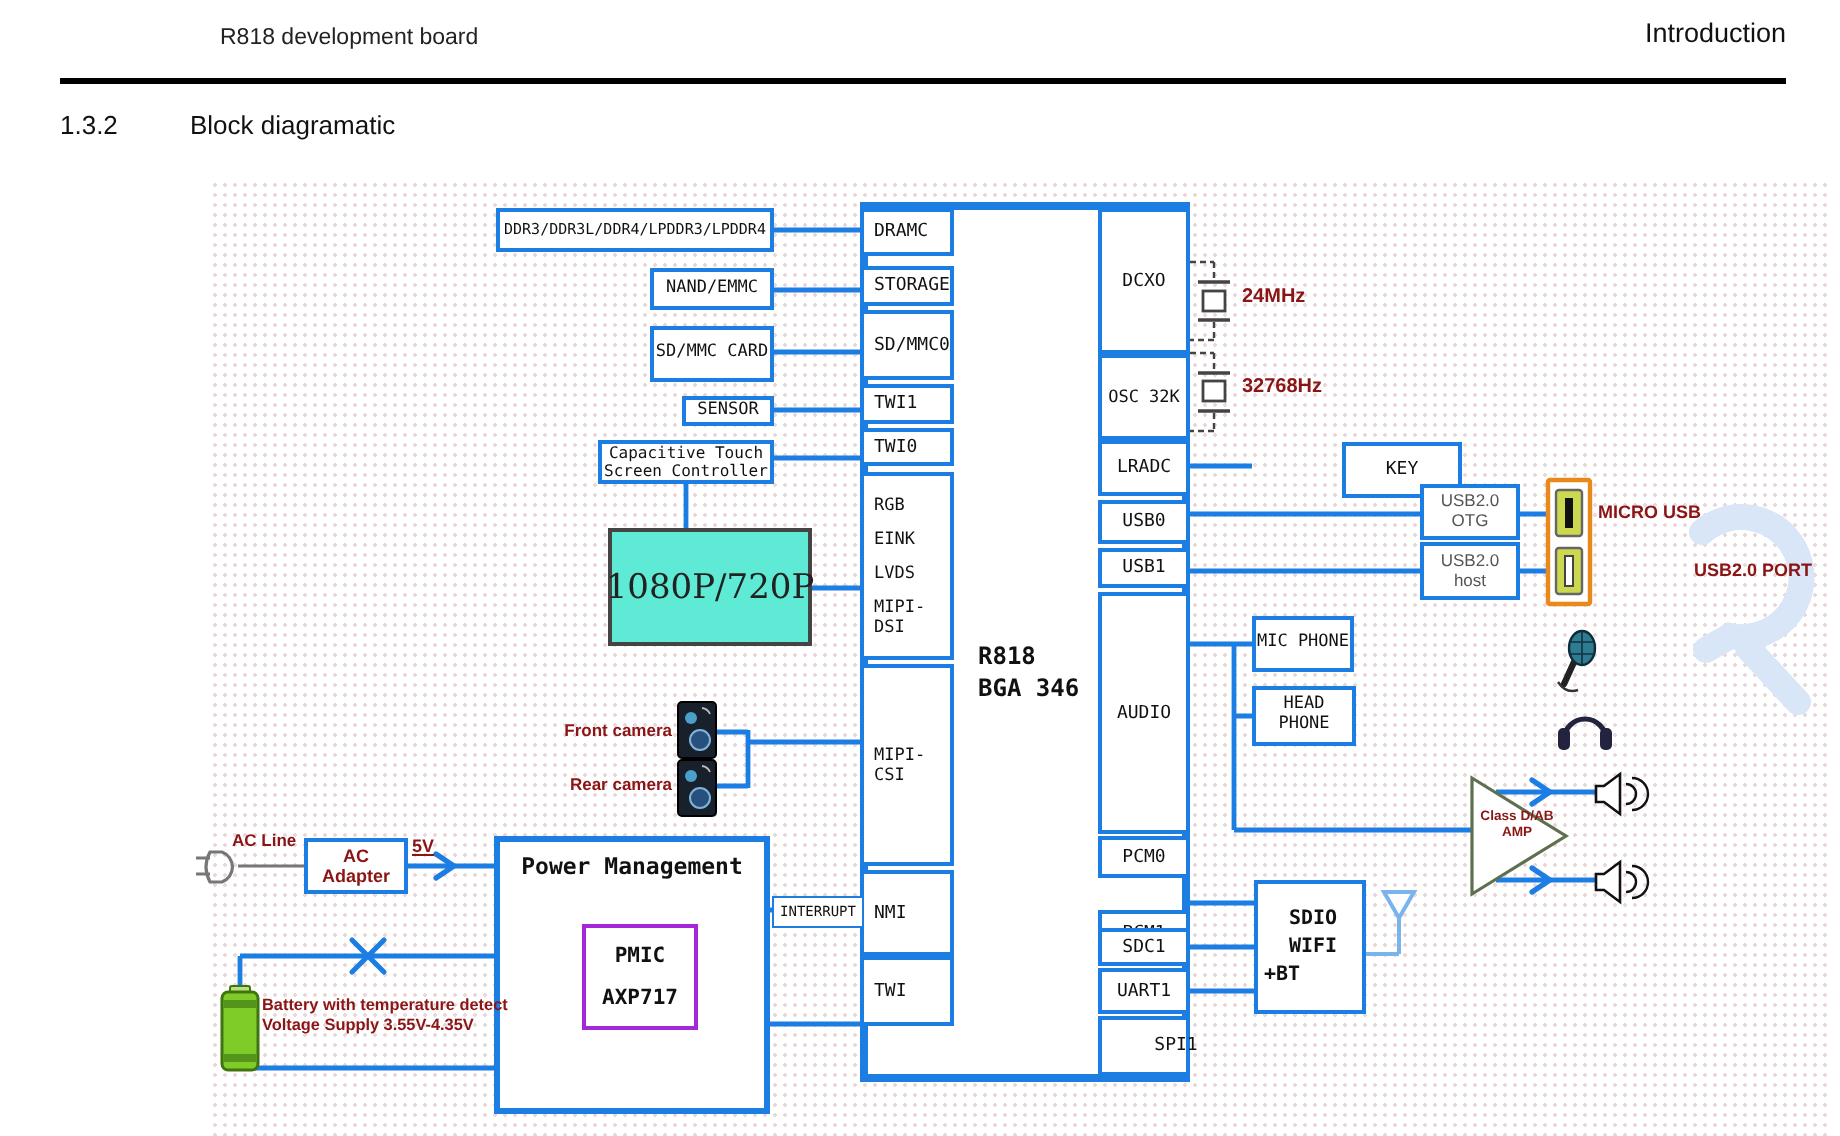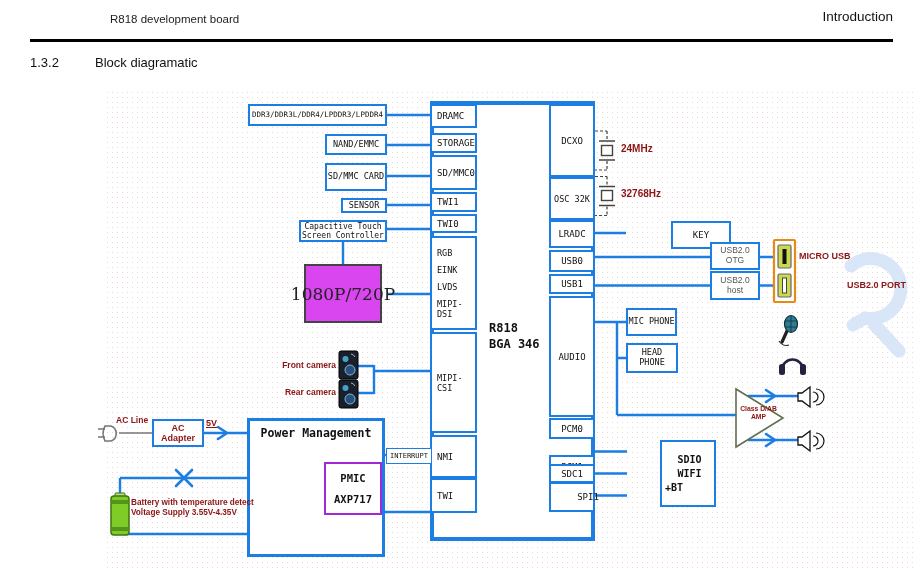--- a/index.html
+++ b/index.html
@@ -166,21 +166,21 @@
 
 <div class="abs bluebox" style="left:341px;top:198px;width:46px;height:15px;font-size:8.5px;">
   <span>SENSOR</span>
   </div>
 
 <div class="abs bluebox" style="left:299px;top:220px;width:88px;height:22px;font-size:8px;flex-direction:column;">
   <span>Capacitive Touch</span>
   <span>Screen Controller</span>
   </div>
 
-<div class="abs" style="left:304px;top:264px;width:78px;height:59px;background:#d946ef;border:2px solid #444;
+<div class="abs" style="left:304px;top:264px;width:102px;height:59px;background:#5eead4;border:2px solid #444;
             display:flex;align-items:center;justify-content:center;
             font-family:'DejaVu Serif','Liberation Serif',serif;font-size:17px;color:#222;">
   <span>1080P/720P</span>
   </div>
 
 <div class="abs maroon" style="left:280px;top:361px;width:56px;font-size:8.5px;text-align:right;">Front camera</div>
 <div class="abs maroon" style="left:280px;top:388px;width:56px;font-size:8.5px;text-align:right;">Rear camera</div>
 
 <div class="abs" style="left:430px;top:101px;width:165px;height:440px;border:4px solid var(--blue);background:#fff;"></div>
 <div class="abs mono" style="left:489px;top:320px;width:72px;font-size:12px;font-weight:bold;color:#111;line-height:16px;">
@@ -242,21 +242,21 @@
   </div>
 <div class="abs port portR" style="left:549px;top:455px;width:46px;height:23px;">
     <span>PCM1</span>
   </div>
 <div class="abs port portR" style="left:549px;top:464px;width:46px;height:19px;">
     <span>SDC1</span>
   </div>
 <div class="abs port portR" style="left:549px;top:484px;width:46px;height:23px;">
     <span>UART1</span>
   </div>
-<div class="abs port portR" style="left:549px;top:482px;width:46px;height:30px;padding-left:32px;">
+<div class="abs port portR" style="left:549px;top:508px;width:46px;height:30px;padding-left:32px;">
     <span>SPI1</span>
   </div>
 
 <div class="abs maroon" style="left:621px;top:143px;font-size:10px;">24MHz</div>
 <div class="abs maroon" style="left:621px;top:188px;font-size:10px;">32768Hz</div>
 
 <div class="abs bluebox" style="left:626px;top:221px;width:60px;height:28px;font-size:9px;margin-left:45px;">
   <span>KEY</span>
   </div>
 
@@ -276,39 +276,39 @@
 <div class="abs bluebox" style="left:626px;top:343px;width:52px;height:30px;font-size:8.5px;">
   <span>HEAD PHONE</span>
   </div>
 
 <div class="abs maroon" style="left:736px;top:405px;width:45px;font-size:6.8px;text-align:center;line-height:8px;">
   <div>Class D/AB</div>
   <div>AMP</div>
 </div>
 
 <div class="abs bluebox" style="left:627px;top:440px;width:56px;height:67px;font-size:10px;font-weight:bold;
-            flex-direction:column;align-items:flex-start;justify-content:center;padding-left:3px;line-height:14px;margin-left:33px;">
+            flex-direction:column;align-items:flex-start;justify-content:center;padding-left:3px;line-height:14px;">
   <span>SDIO WIFI</span>
   <span>+BT</span>
   </div>
 
 <div class="abs maroon" style="left:116px;top:416px;font-size:8.5px;">AC Line</div>
 
 <div class="abs bluebox maroon" style="left:152px;top:419px;width:52px;height:28px;font-size:9px;font-family:'Liberation Sans',sans-serif;">
   <span>AC Adapter</span>
   </div>
 
 <div class="abs maroon" style="left:206px;top:418px;font-size:9px;text-decoration:underline;">5V</div>
 
 <div class="abs" style="left:247px;top:418px;width:138px;height:139px;border:3px solid var(--blue);background:#fff;"></div>
 <div class="abs mono" style="left:249px;top:426px;width:134px;font-size:11.5px;font-weight:bold;color:#111;text-align:center;">Power Management</div>
 
 <div class="abs mono" style="left:291px;top:462px;width:58px;height:53px;border:2.5px solid #a428d8;background:#fff;
             display:flex;flex-direction:column;align-items:center;justify-content:space-evenly;
-            font-size:10.5px;font-weight:bold;color:#111;margin-left:33px;">
+            font-size:10.5px;font-weight:bold;color:#111;">
   <span>PMIC</span>
   <span>AXP717</span>
   </div>
 
 <div class="abs mono" style="left:386px;top:448px;width:46px;height:16px;border:1.6px solid var(--blue);background:#fff;
             display:flex;align-items:center;justify-content:center;font-size:7px;color:#111;">
   <span>INTERRUPT</span>
   </div>
 
 <div class="abs maroon" style="left:131px;top:498px;width:140px;font-size:8.2px;">Battery with temperature detect</div>

